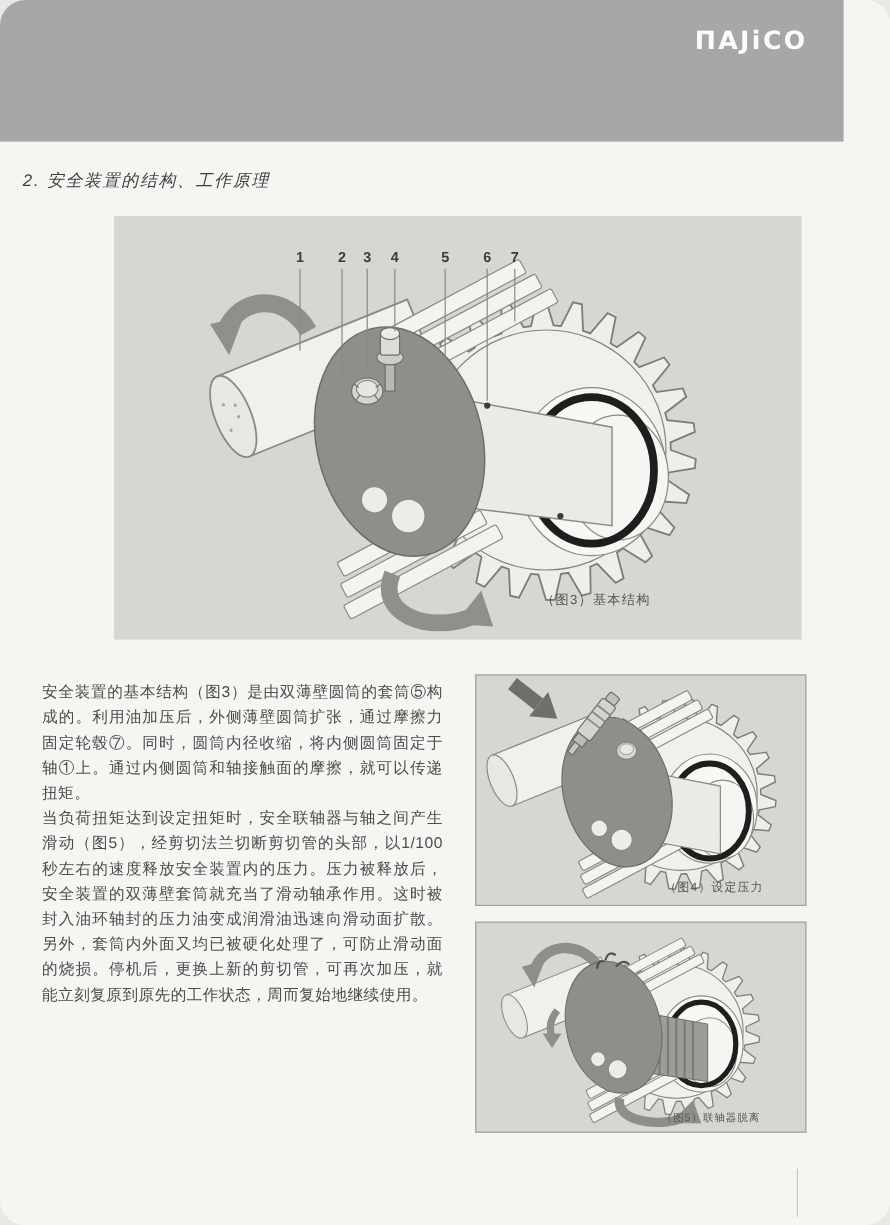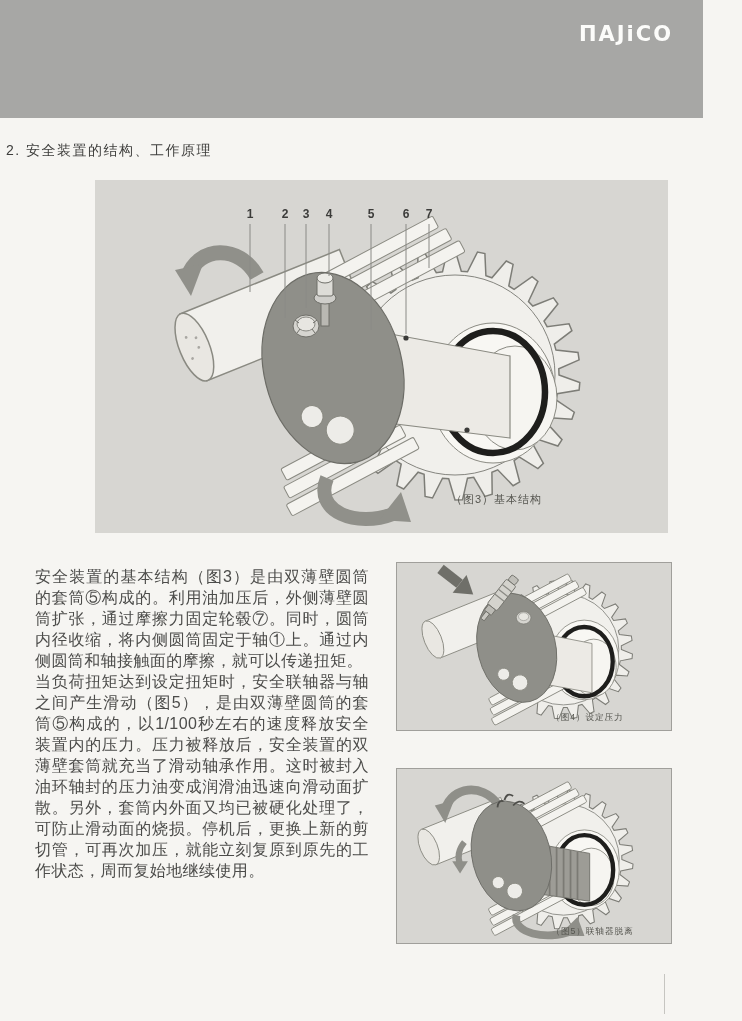--- a/index.html
+++ b/index.html
@@ -1,47 +1,48 @@
 <!DOCTYPE html>
 <html><head>
 <meta charset="utf-8">
 <style>
   * { margin:0; padding:0; box-sizing:border-box; }
   html,body { background:#e9e8e5; }
   .page {
     position:relative; width:742px; height:1021px;
     background:#f6f5f2; overflow:hidden;
     font-family:"Liberation Sans", sans-serif;
+    border-radius:21px;
   }
   .header-bar {
     position:absolute; left:0; top:0; width:703px; height:118px;
     background:#a7a7a5;
   }
   .brand-logo {
     position:absolute; right:30px; top:22px;
     color:#fcfcfa; font-size:21px; font-weight:bold; letter-spacing:2px;
     font-family:"DejaVu Sans", sans-serif;
   }
   .section-title {
-    position:absolute; left:6px; top:142px;
-    font-size:14px; color:#3e3e3c; letter-spacing:1.5px;
+    position:absolute; left:19px; top:142px;
+    font-size:14px; color:#3e3e3c; letter-spacing:1.5px;font-style:italic;
   }
   .fig3-panel {
     position:absolute; left:95px; top:180px; width:573px; height:353px;
     background:#d7d6d2;
   }
   .fig-panel-small {
     position:absolute; left:396px; width:276px;
     background:#d7d6d2; border:1px solid #a09f9b;
   }
-  .fig4-panel { top:562px; height:169px; }
+  .fig4-panel { top:562px; height:193px; }
   .fig5-panel { top:768px; height:176px; }
   .text-col {
     position:absolute; left:35px; top:566px; width:334px;
-    font-size:16px; line-height:21px; color:#4c4c4a;
+    font-size:13px; line-height:21px; color:#4c4c4a;
     text-align:justify; letter-spacing:0.4px;
   }
   .text-col p { margin:0; }
   .footer-rule {
     position:absolute; left:664px; top:974px; width:1px; height:40px;
     background:#c6c5c1;
   }
   .page-number {
     position:absolute; left:674px; top:1029px;
     font-size:11px; color:#6b6b67;
@@ -145,21 +146,21 @@
       <text class="callout-num" x="276" y="38">5</text>
       <text class="callout-num" x="311" y="38">6</text>
       <text class="callout-num" x="334" y="38">7</text>
 
       <text class="fig-caption" x="356" y="323">（图3）基本结构</text>
     </svg>
   </div>
 
   <div class="text-col">
     <p>安全装置的基本结构（图3）是由双薄壁圆筒的套筒⑤构成的。利用油加压后，外侧薄壁圆筒扩张，通过摩擦力固定轮毂⑦。同时，圆筒内径收缩，将内侧圆筒固定于轴①上。通过内侧圆筒和轴接触面的摩擦，就可以传递扭矩。</p>
-    <p>当负荷扭矩达到设定扭矩时，安全联轴器与轴之间产生滑动（图5），是由双薄壁圆筒的套筒⑤构成的，以1/100秒左右的速度释放安全装置内的压力。压力被释放后，安全装置的双薄壁套筒就充当了滑动轴承作用。这时被封入油环轴封的压力油变成润滑油迅速向滑动面扩散。另外，套筒内外面又均已被硬化处理了，可防止滑动面的烧损。停机后，更换上新的剪切管，可再次加压，就能立刻复原到原先的工作状态，周而复始地继续使用。</p>
+    <p>当负荷扭矩达到设定扭矩时，安全联轴器与轴之间产生滑动（图5），经剪切法兰切断剪切管的头部，以1/100秒左右的速度释放安全装置内的压力。压力被释放后，安全装置的双薄壁套筒就充当了滑动轴承作用。这时被封入油环轴封的压力油变成润滑油迅速向滑动面扩散。另外，套筒内外面又均已被硬化处理了，可防止滑动面的烧损。停机后，更换上新的剪切管，可再次加压，就能立刻复原到原先的工作状态，周而复始地继续使用。</p>
   </div>
 
   <div class="fig-panel-small fig4-panel">
     <svg viewBox="0 0 276 193">
 
       <g transform="translate(66,66) rotate(-22)">
         <rect x="-50" y="-19" width="102" height="46" fill="#f1f0ec" stroke="#8a8a82"></rect>
         <ellipse cx="-50" cy="4" rx="10" ry="23" fill="#e9e7e2" stroke="#8a8a82"></ellipse>
       </g>
 

